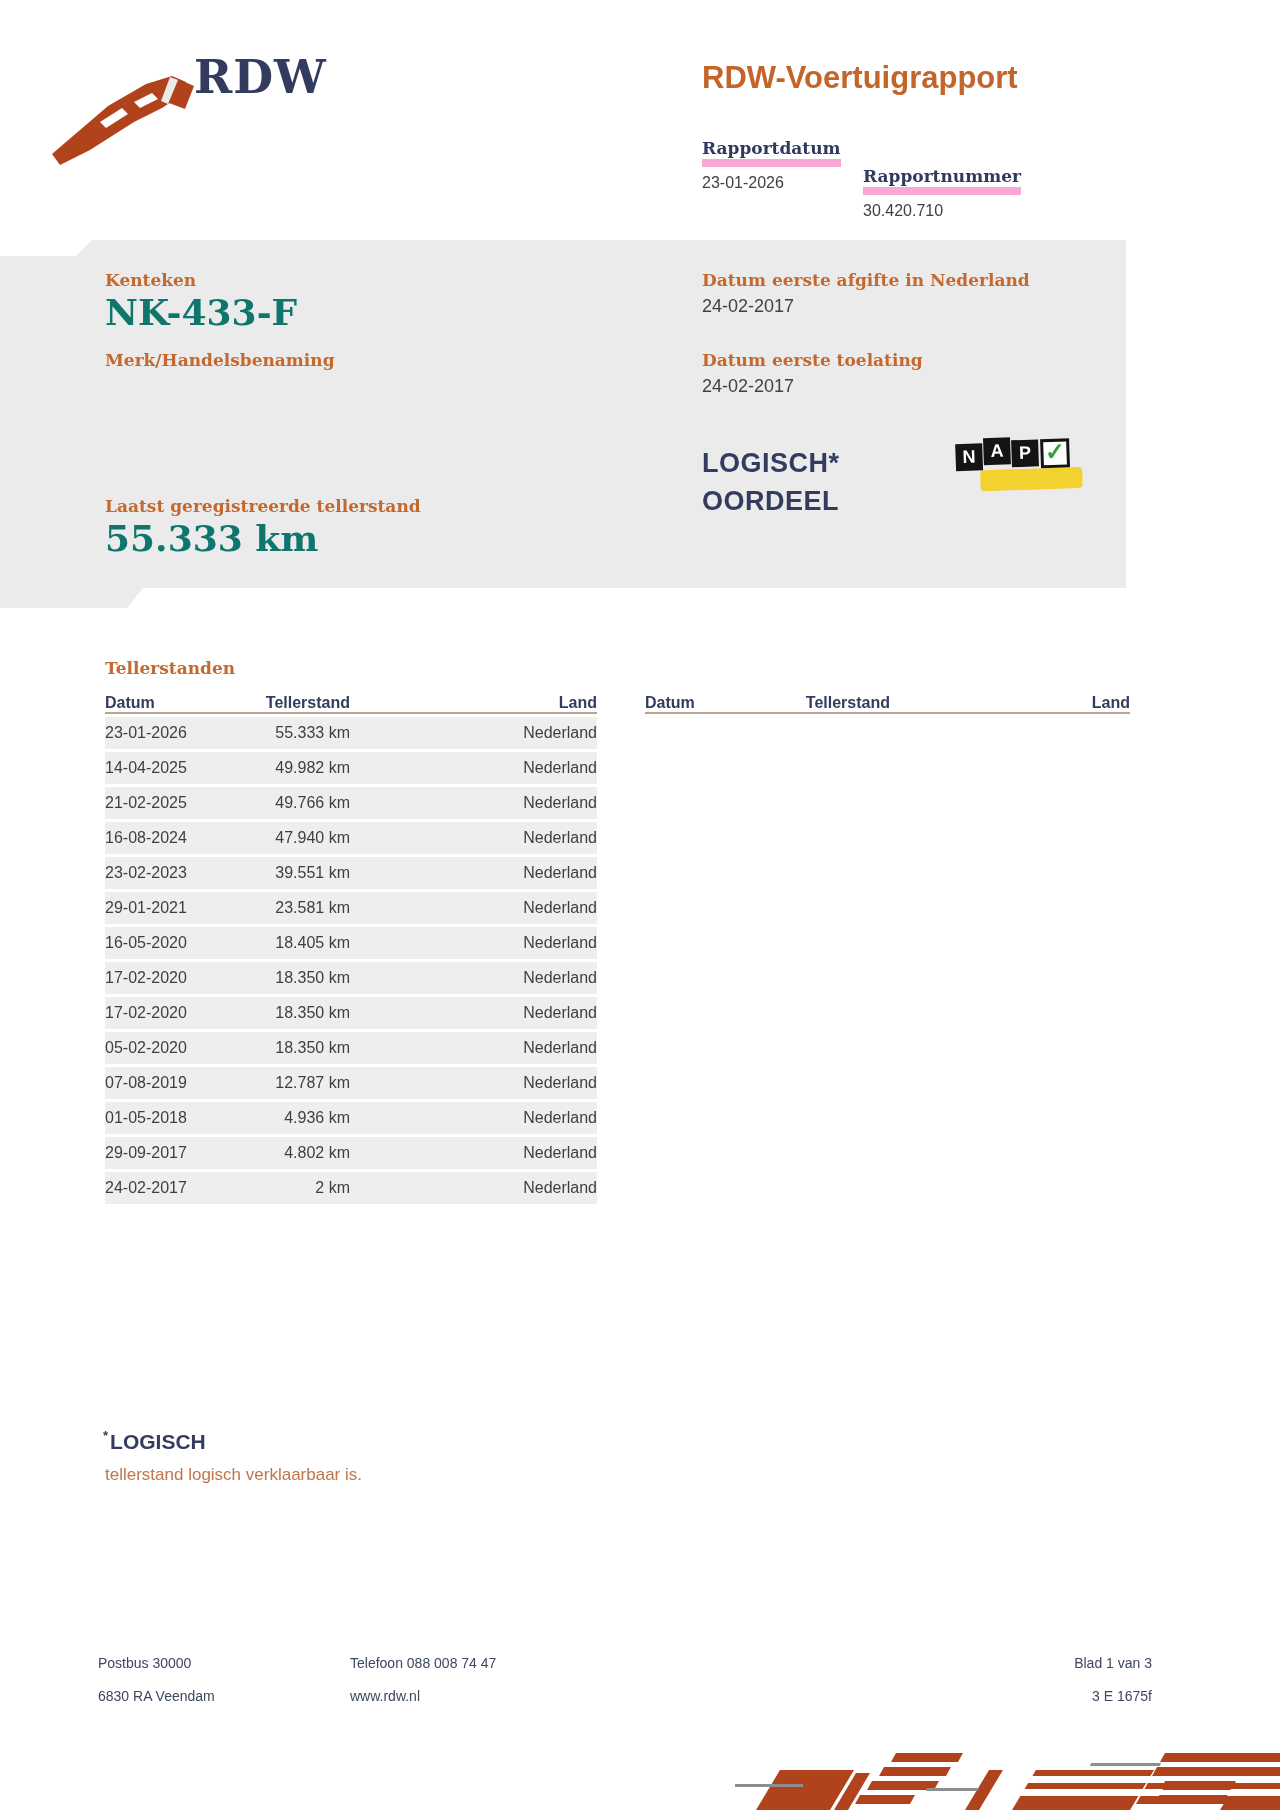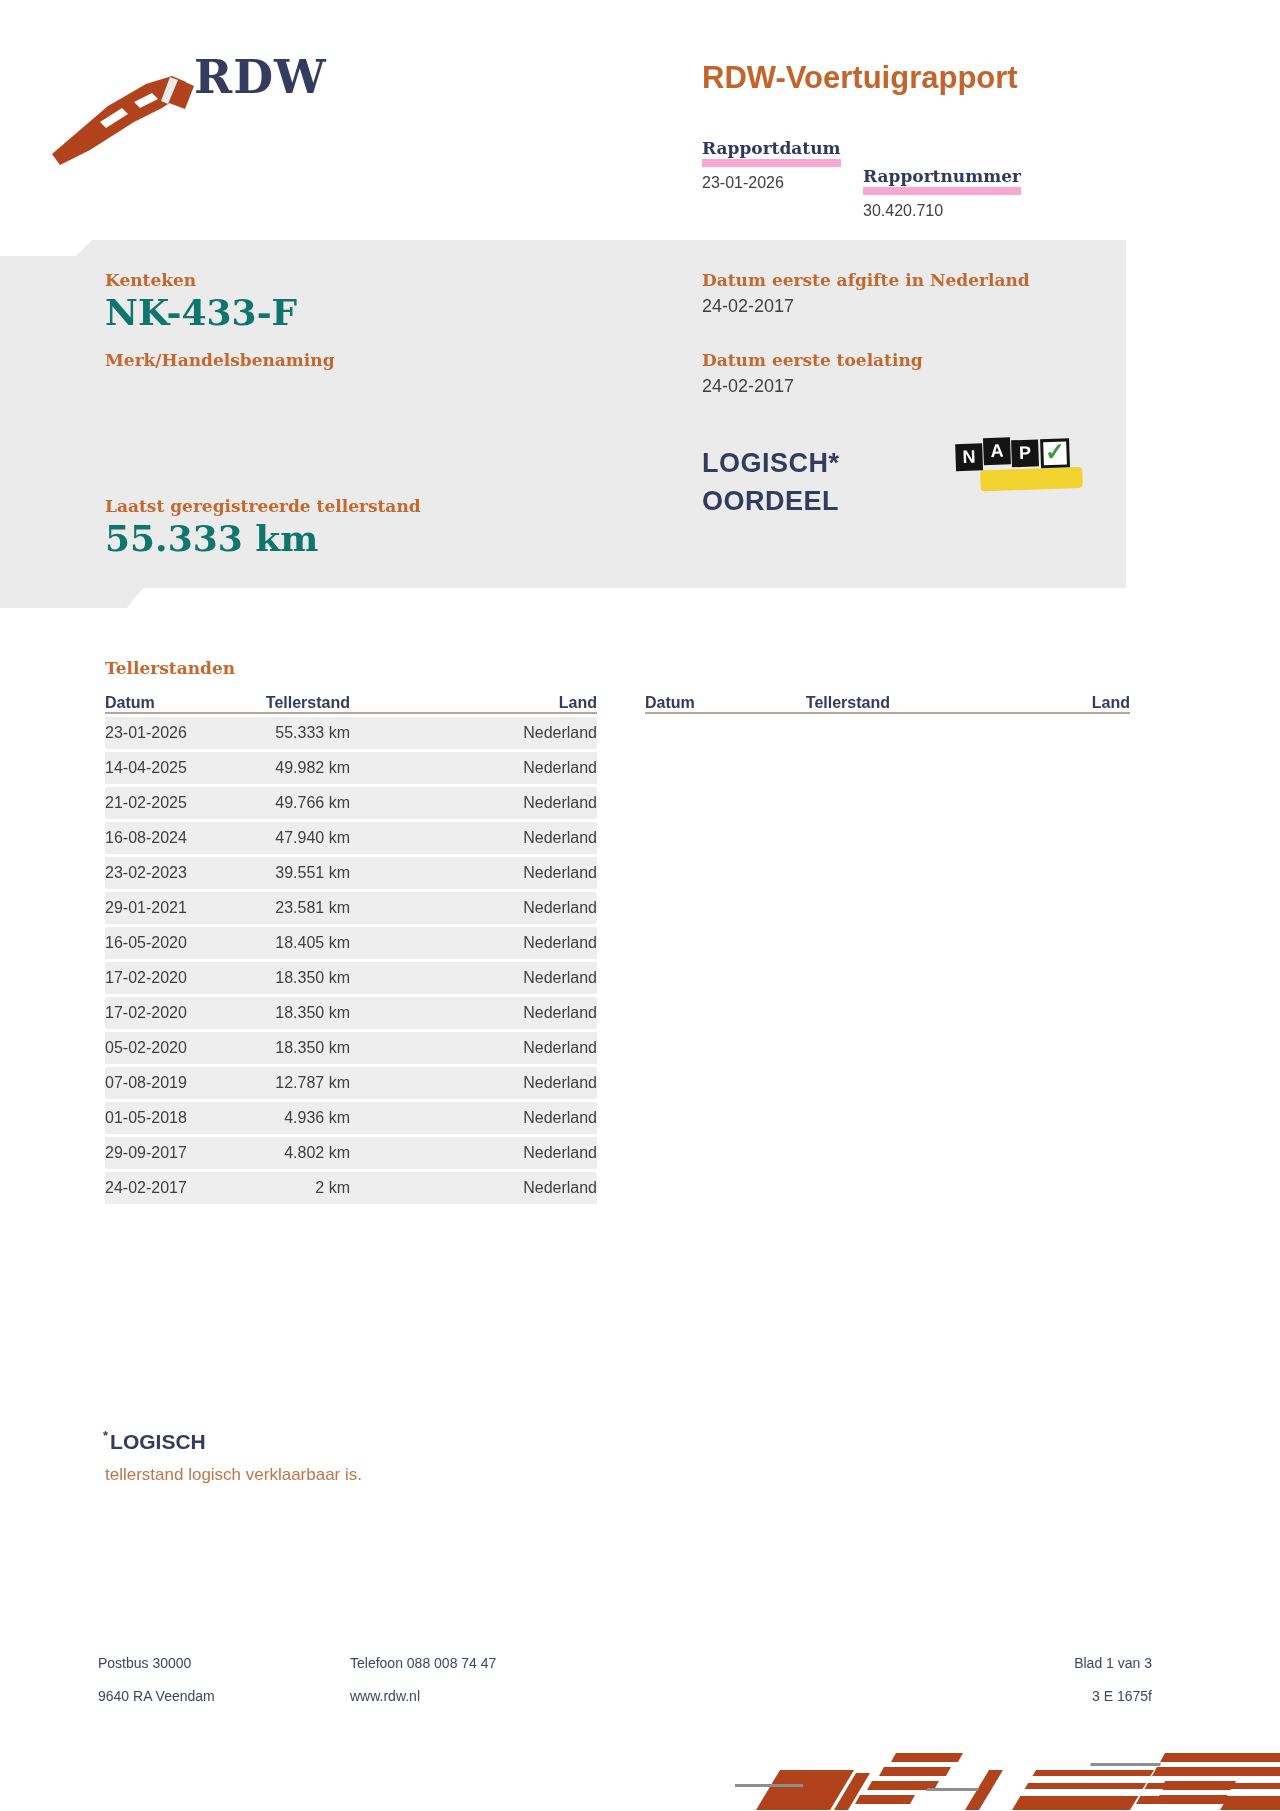--- a/index.html
+++ b/index.html
@@ -214,21 +214,21 @@
 
 <div class="abs exp-heading" style="left:103px;top:1428px;">
   <span class="exp-star">*</span><span>LOGISCH</span>
 </div>
 <div class="abs exp-body" style="left:105px;top:1458px;">
   <div>tellerstand logisch verklaarbaar is.</div>
 </div>
 
 <div class="abs foot" style="left:98px;top:1647px;">
   <div>Postbus 30000</div>
-  <div>9640 RA Veendam</div>
+  <div>6830 RA Veendam</div>
 </div>
 <div class="abs foot" style="left:350px;top:1647px;">
   <div>Telefoon 088 008 74 47</div>
   <div>www.rdw.nl</div>
 </div>
 <div class="abs foot foot-right" style="right:128px;top:1647px;">
   <div>Blad 1 van 3</div>
   <div>3 E 1675f</div>
 </div>
 

